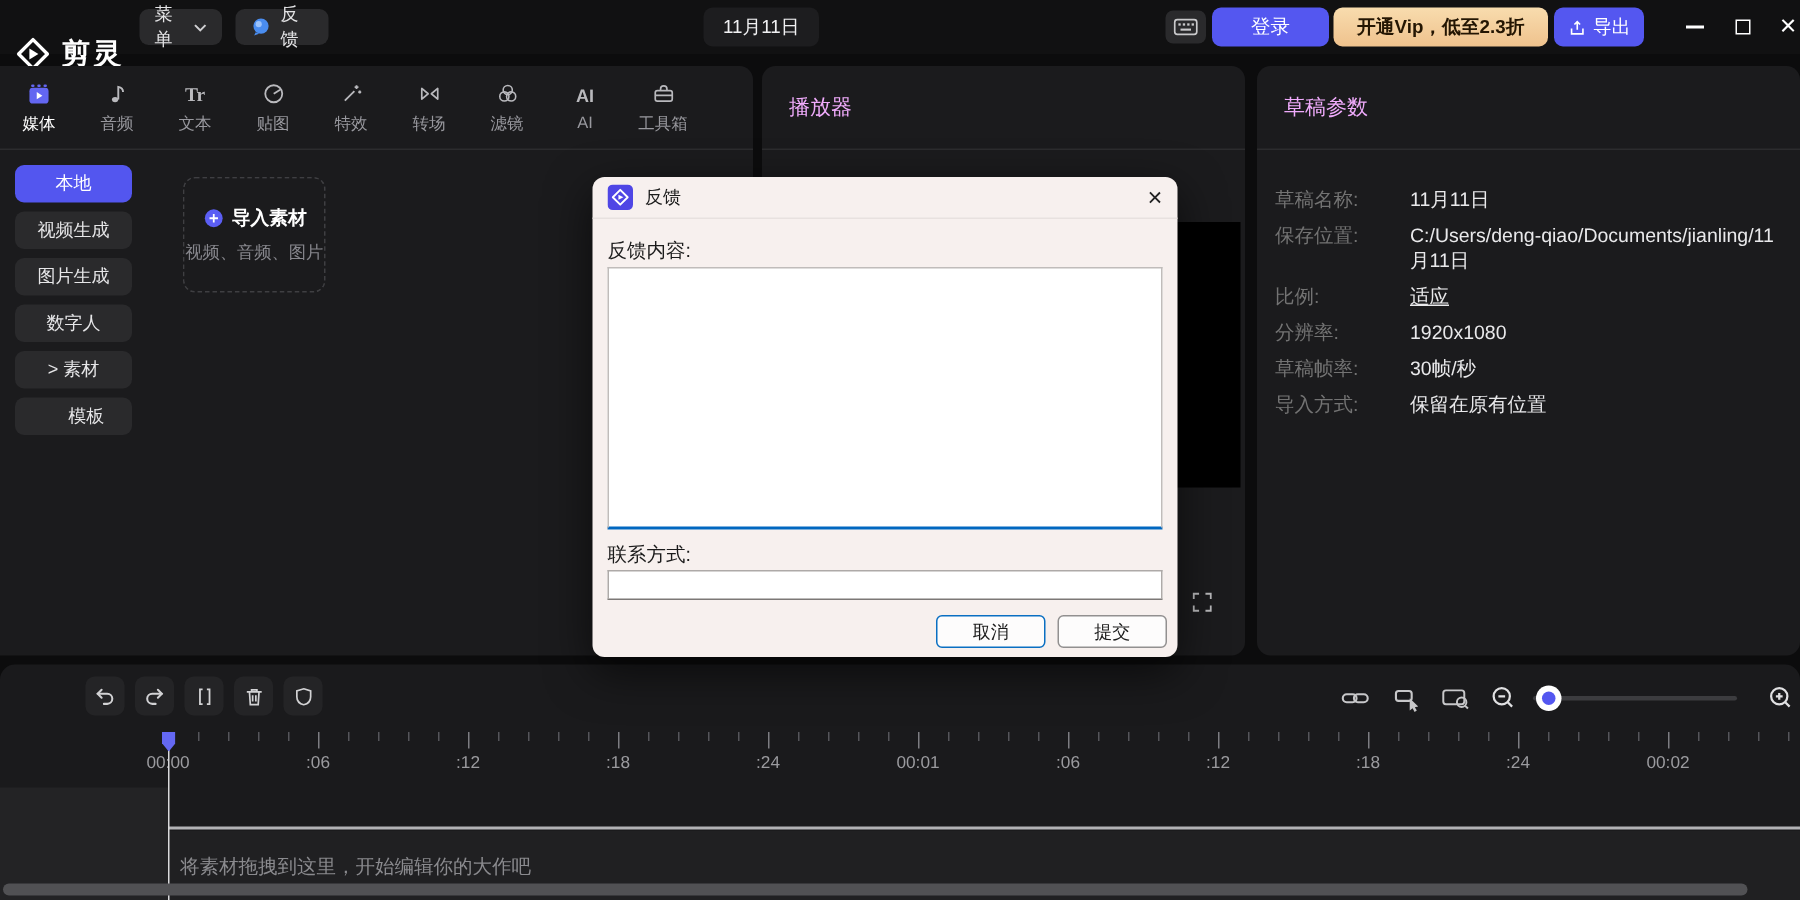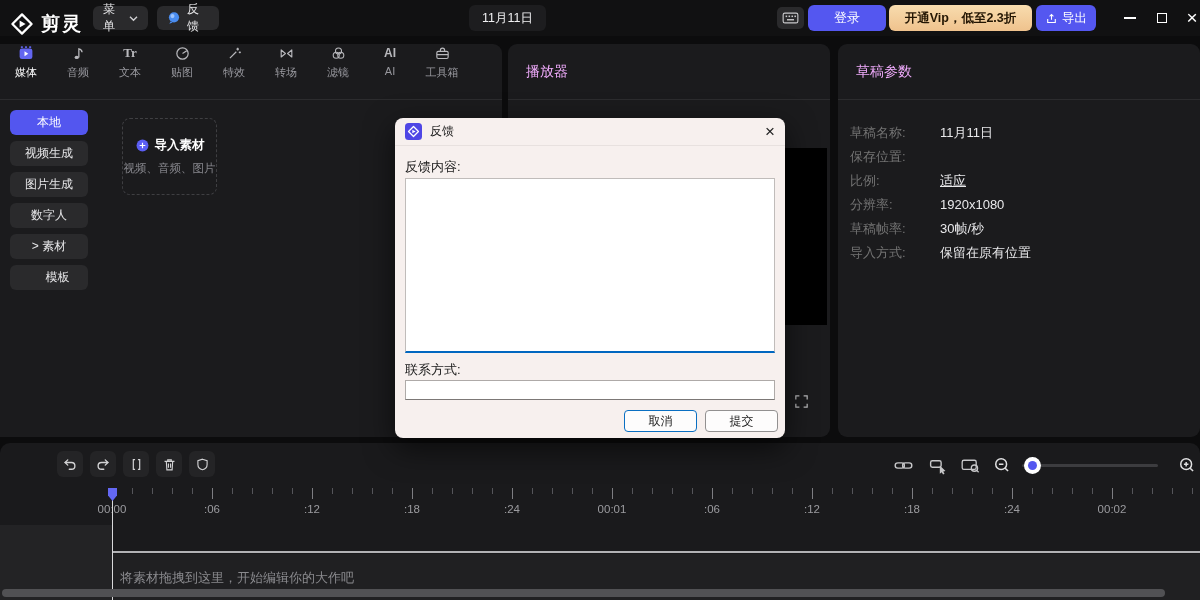--- a/index.html
+++ b/index.html
@@ -4,21 +4,21 @@
 <style>
   * { box-sizing: border-box; margin: 0; padding: 0; }
   html,body { background:#000; }
   #app {
     position: relative; width: 1200px; height: 600px; overflow: hidden;
     background: #0c0c0d; font-family: "Liberation Sans", sans-serif;
     color: #e8e8ea; user-select: none;
   }
   
   .topbar { position:absolute; left:0; top:0; width:1200px; height:36px; background:#111112; }
-  .logo { position:absolute; left:10px; top:11px; display:flex; align-items:center; gap:7px; }
+  .logo { position:absolute; left:10px; top:23px; display:flex; align-items:center; gap:7px; }
   .logo-text { font-size:19px; font-weight:bold; color:#fff; letter-spacing:2px; }
   .btn-dark { position:absolute; top:6px; height:24px; background:#2a2a2c; border-radius:6px;
     display:flex; align-items:center; justify-content:center; gap:6px; font-size:12px; color:#e4e4e6; padding:0 10px; cursor:pointer; }
   .menu-btn { left:93px; width:55px; }
   .fb-btn { left:157px; width:62px; }
   .title-chip { position:absolute; left:469px; top:5px; height:26px; padding:0 13px; background:#1d1d1f;
     border-radius:6px; display:flex; align-items:center; font-size:12.5px; color:#f0f0f2; }
   .kbd-btn { position:absolute; left:777px; top:7px; width:27px; height:22px; background:#2a2a2c; border-radius:5px;
     display:flex; align-items:center; justify-content:center; }
   .login-btn { position:absolute; left:808px; top:5px; width:78px; height:26px; border-radius:6px;
@@ -35,21 +35,21 @@
   
   .panel { position:absolute; background:#1b1b1d; border-radius:9px; }
   .media-panel { left:0; top:44px; width:502px; height:393px; border-radius:0 9px 9px 0; }
   .player-panel { left:508px; top:44px; width:322px; height:393px; }
   .draft-panel { left:838px; top:44px; width:362px; height:393px; }
   .panel-header { height:56px; border-bottom:1px solid #2c2c2e; display:flex; align-items:center; padding:0 18px;
     font-size:14px; color:#f0abfc; }
   
   .tabs { position:absolute; left:0; top:0; width:100%; height:56px; border-bottom:1px solid #2c2c2e;
     display:flex; padding-left:0; }
-  .tab { width:52px; display:flex; flex-direction:column; align-items:center; justify-content:flex-start; gap:3px; cursor:pointer; }
+  .tab { width:52px; display:flex; flex-direction:column; align-items:center; justify-content:center; gap:3px; cursor:pointer; }
   .tab .tlabel { font-size:11px; color:#98989e; }
   .tab.active .tlabel { color:#fff; }
   .ticon { height:18px; display:flex; align-items:center; justify-content:center; }
   .ticon-text { font-size:13px; color:#b9b9bd; font-weight:bold; font-family:"Liberation Serif", serif; }
   
   .side-item { position:absolute; left:10px; width:78px; height:25px; background:#2a2a2c; border-radius:6px;
     display:flex; align-items:center; justify-content:center; font-size:12px; color:#e6e6e8; cursor:pointer; }
   .side-item.active { background:#5356ef; color:#fff; }
   
   .import-card { position:absolute; left:122px; top:74px; width:95px; height:77px; border:1.5px dashed #3f3f42;
@@ -321,20 +321,21 @@
     <div class="panel-header">
       <span>草稿参数</span>
     </div>
     <div class="drows">
       <div class="drow">
         <span class="dlabel">草稿名称:</span>
         <span class="dvalue">11月11日</span>
       </div>
       <div class="drow">
         <span class="dlabel">保存位置:</span>
+        <span class="dvalue">C:/Users/deng-qiao/Documents/jianling/11月11日</span>
       </div>
       <div class="drow">
         <span class="dlabel">比例:</span>
         <span class="dvalue u">适应</span>
       </div>
       <div class="drow">
         <span class="dlabel">分辨率:</span>
         <span class="dvalue">1920x1080</span>
       </div>
       <div class="drow">

